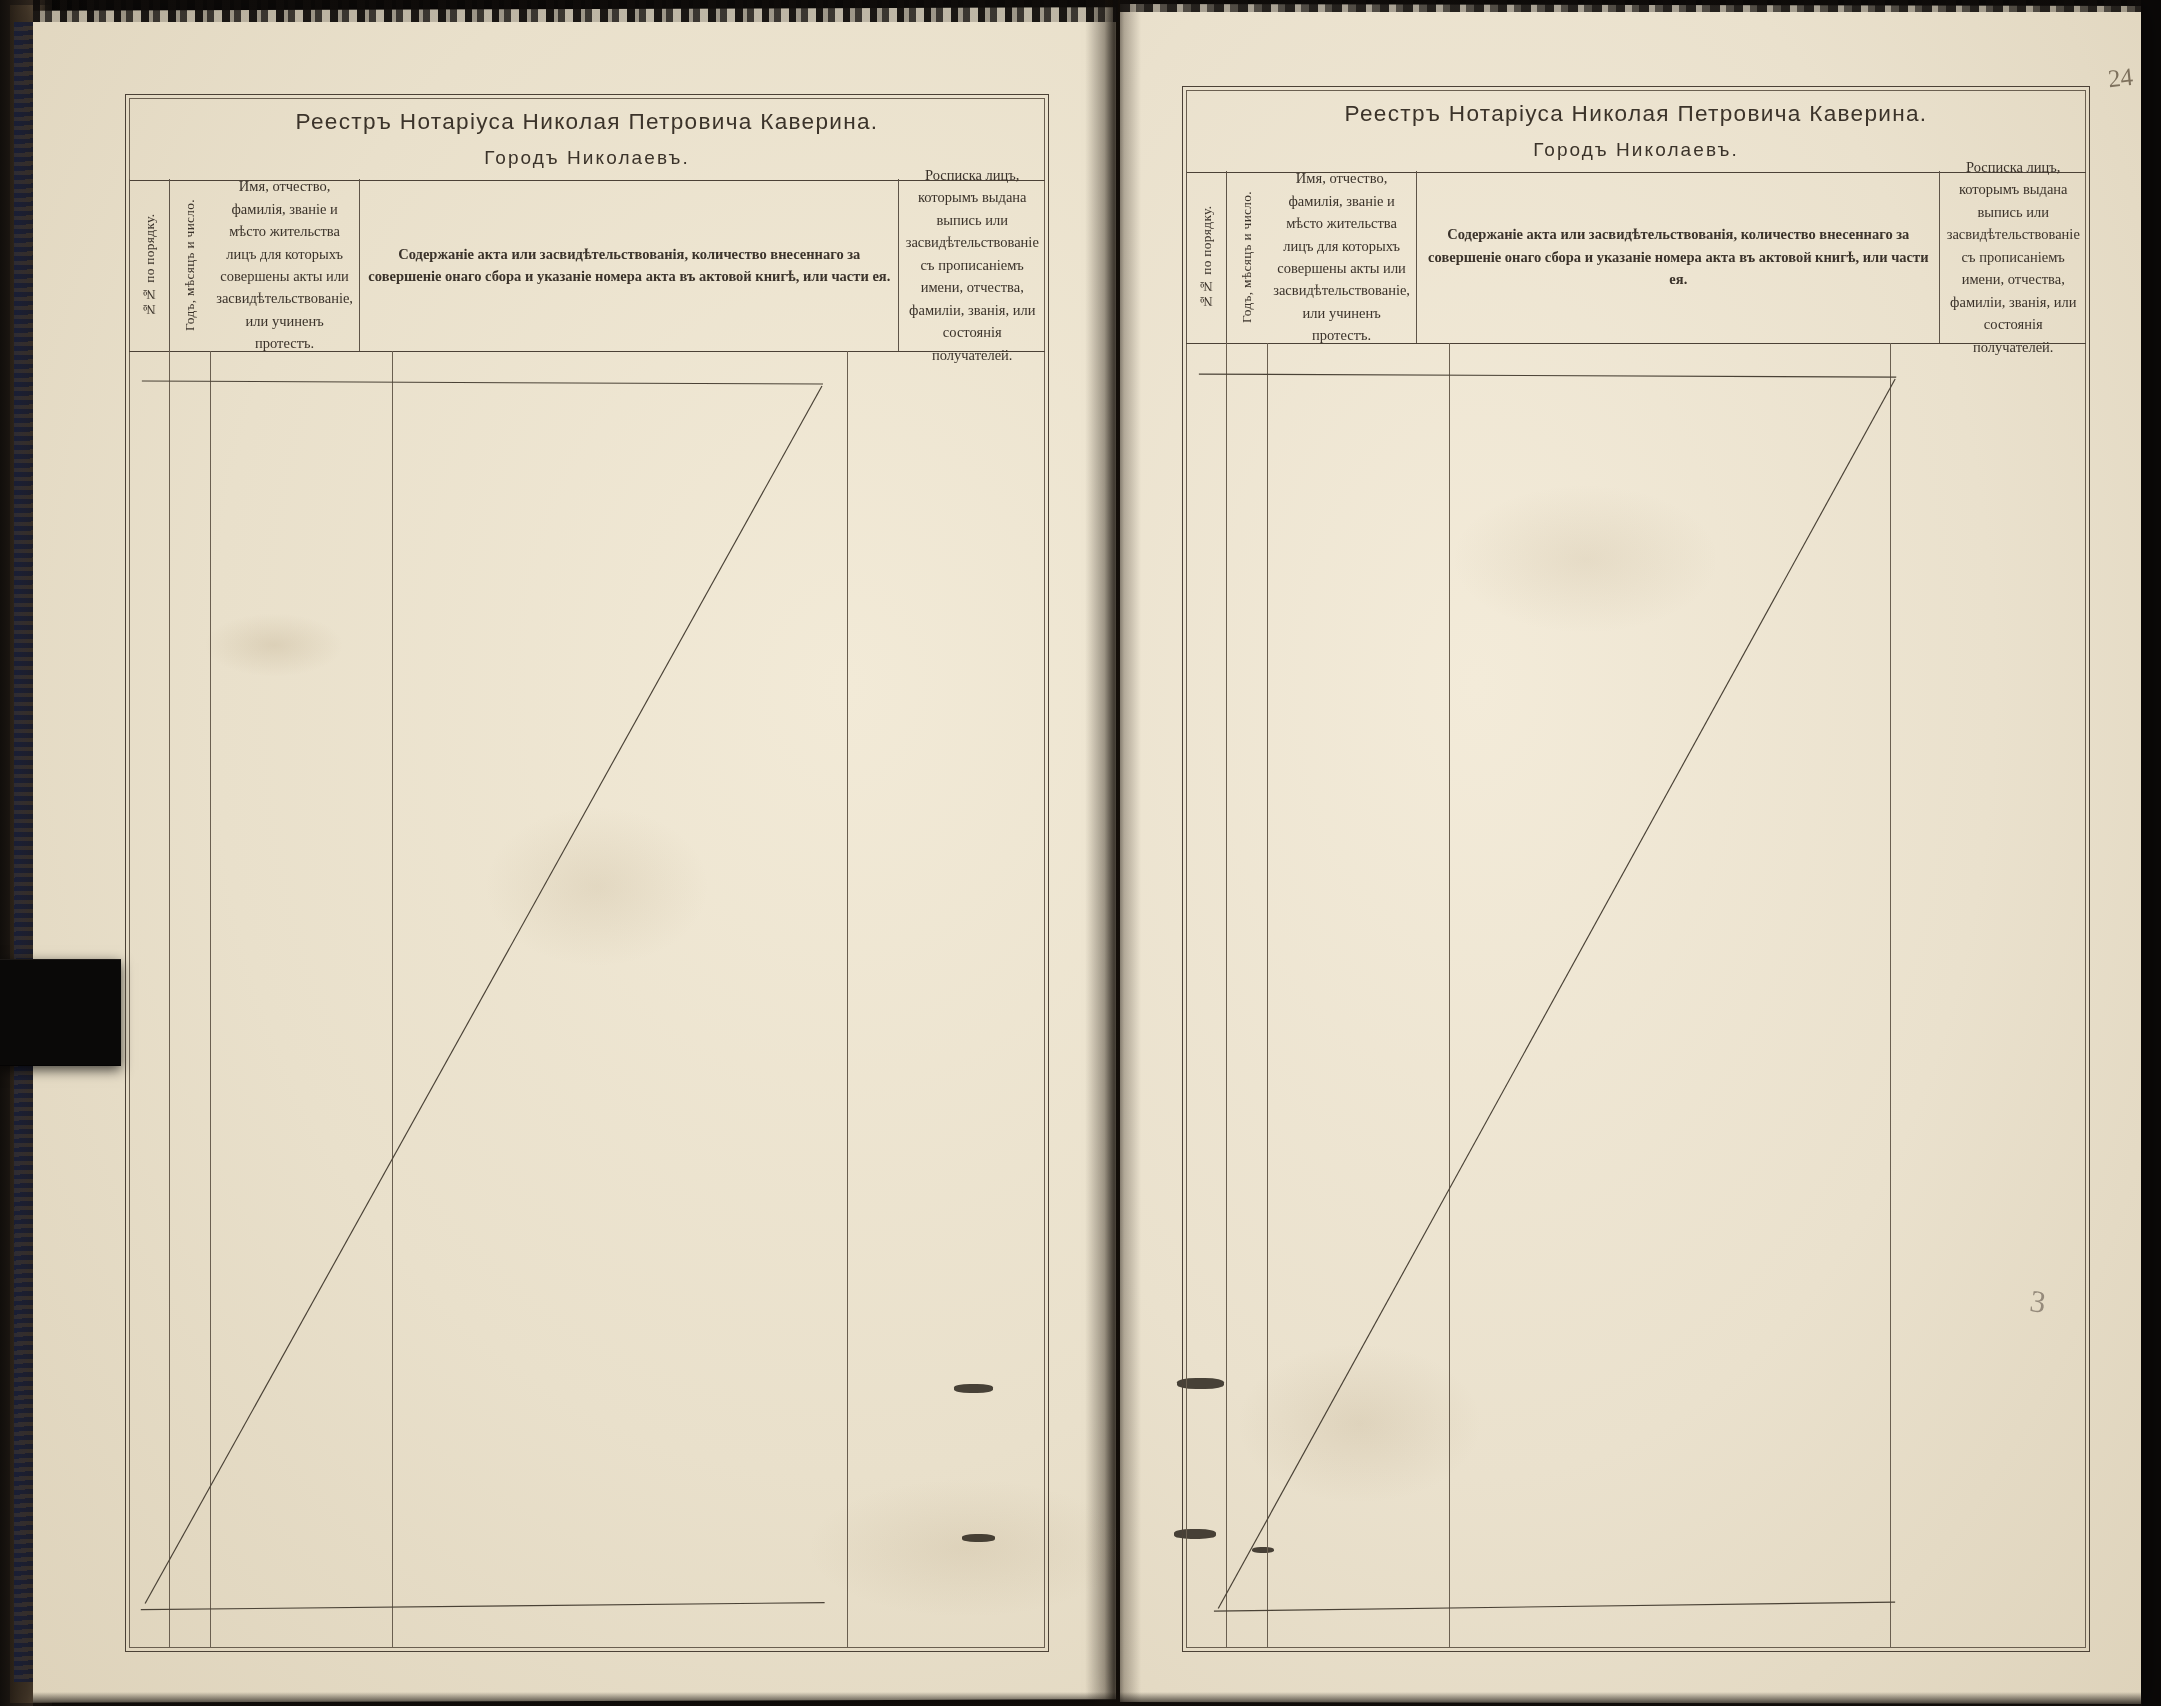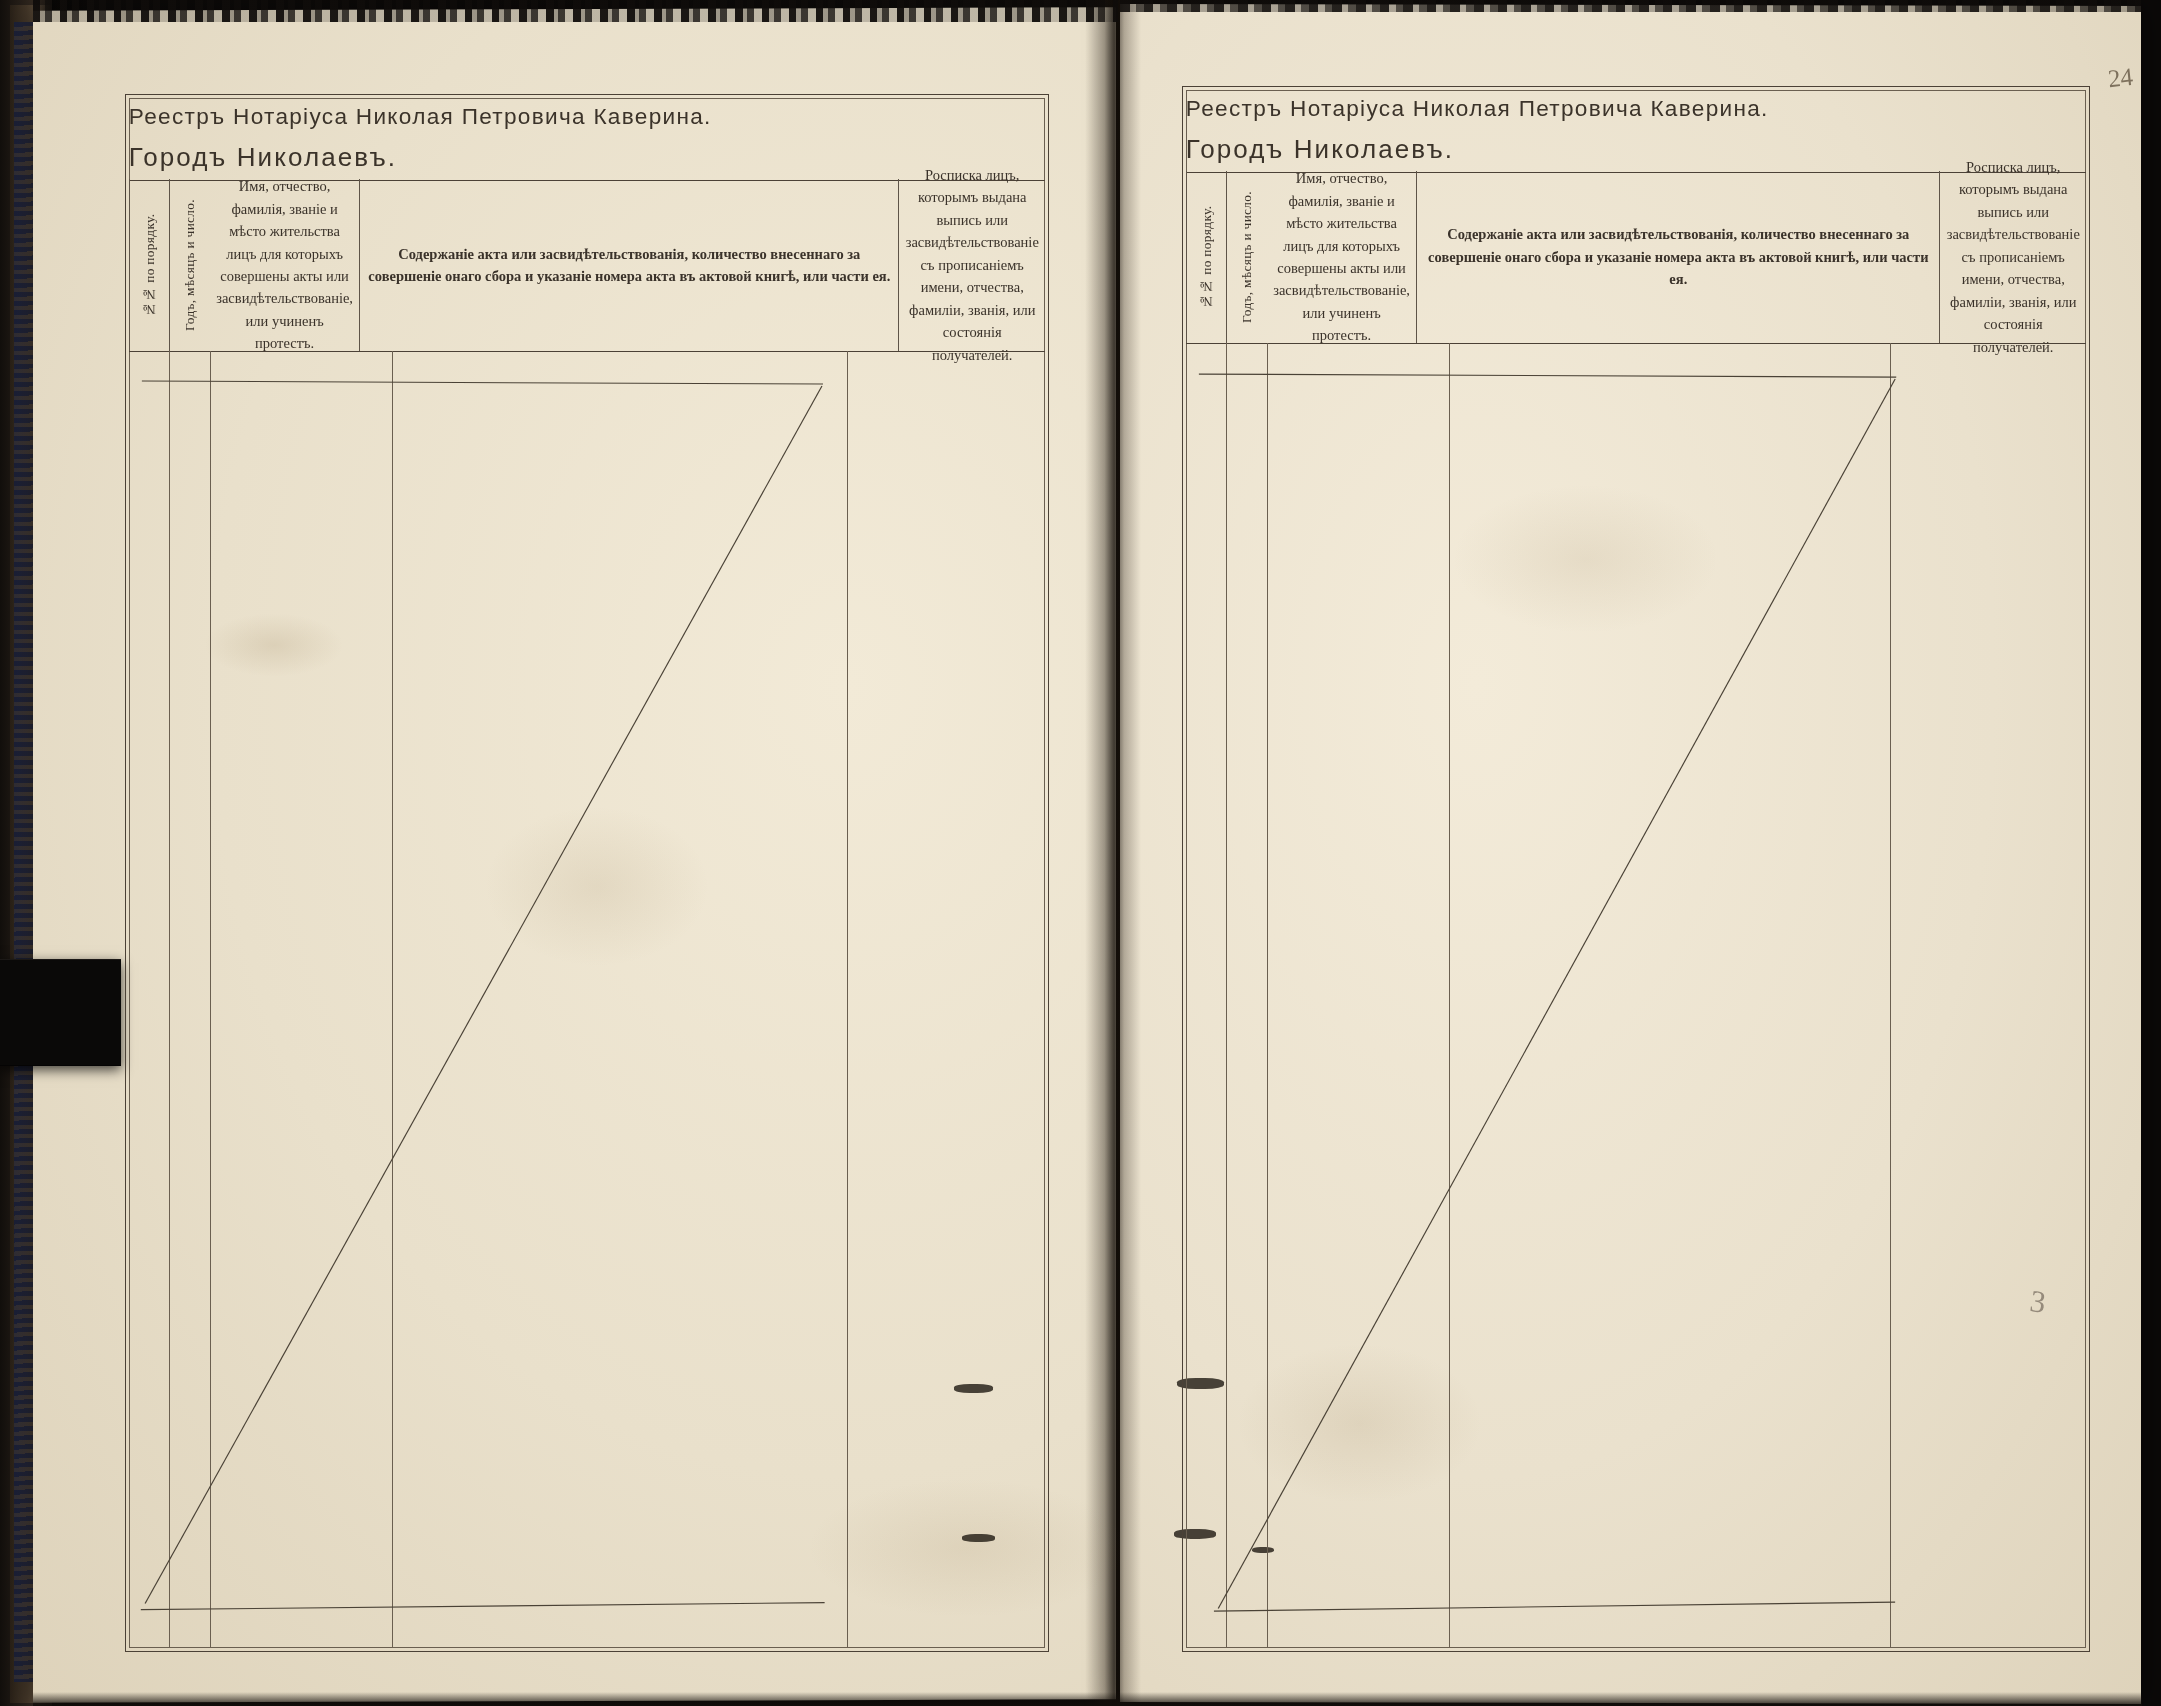--- a/index.html
+++ b/index.html
@@ -184,34 +184,34 @@
   }
 
   
   .title-band {
     position: absolute;
     left: 3.8px; right: 3.8px; top: 3.8px;
     height: 82px;
     border-bottom: 1.1px solid #4b4136;
     display: flex;
     flex-direction: column;
-    align-items: flex-start;
+    align-items: center;
     justify-content: center;
   }
   .title-main {
     font-family: "Liberation Sans", sans-serif;
     font-size: 22.6px;
     letter-spacing: 1.3px;
     color: #3b332a;
     white-space: nowrap;
     font-weight: 400;
   }
   .title-sub {
     font-family: "Liberation Sans", sans-serif;
-    font-size: 26px;
+    font-size: 19px;
     letter-spacing: 2.1px;
     color: #3b332a;
     margin-top: 12px;
     white-space: nowrap;
   }
 
   
   .head-row {
     position: absolute;
     left: 3.8px; right: 3.8px;

